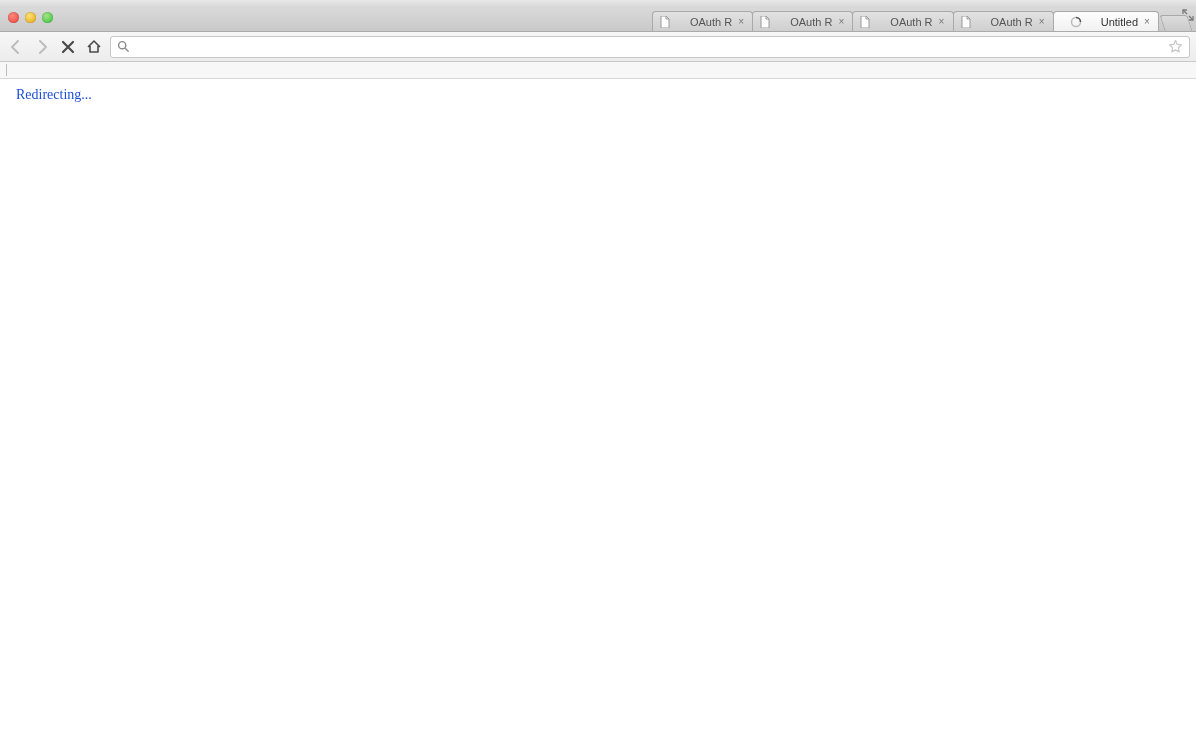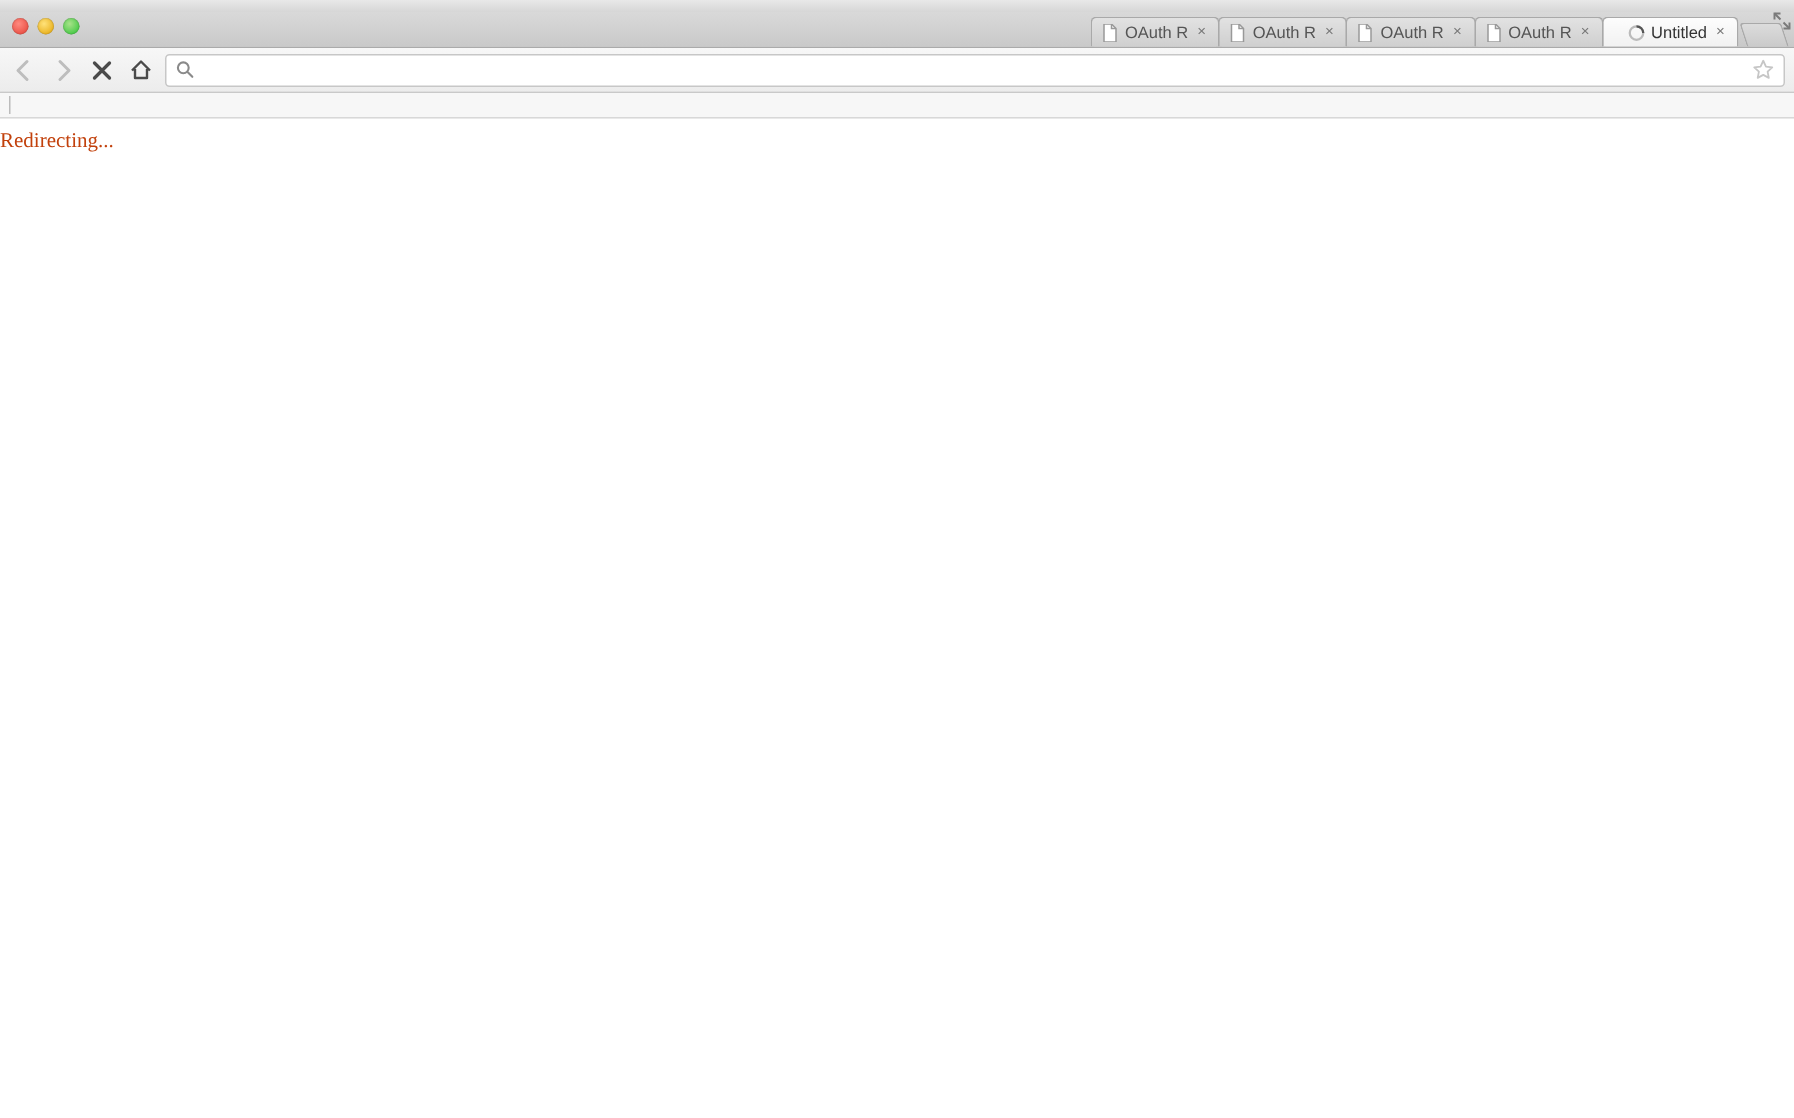--- a/index.html
+++ b/index.html
@@ -63,21 +63,21 @@
     .tab.active {
       background: linear-gradient(#fdfdfd, #f1f1f1);
       color: #333;
       z-index: 2;
       padding-left: 16px;
     }
     .tab .favicon {
       width: 12px; height: 12px; margin-right: 4px;
       display: inline-flex; align-items: center; justify-content: center;
     }
-    .tab .label { flex: 1; white-space: nowrap; overflow: hidden; text-overflow: clip; }
+    .tab .label { flex: 1; white-space: nowrap; overflow: hidden; text-overflow: clip; margin-left: 15px; }
     .tab .close {
       width: 10px; height: 10px; margin-left: 4px;
       display: inline-flex; align-items: center; justify-content: center;
       color: #777; font-size: 10px; line-height: 10px;
     }
     .new-tab-stub {
       width: 28px; height: 16px;
       background: linear-gradient(#dcdcdc, #cacaca);
       border: 1px solid #a9a9a9;
       border-bottom: none;
@@ -135,23 +135,23 @@
       border-bottom: 1px solid #d8d8d8;
       display: flex; align-items: center;
       padding-left: 4px;
     }
     .bm-divider {
       width: 1px; height: 12px; background: #bcbcbc; margin-left: 2px;
     }
 
     
     .page {
-      padding: 8px 0;
+      padding: 8px 16px;
       font-size: 14px;
-      color: #c2410c;
+      color: #1d4ed8;
       font-family: "Times New Roman", serif;
     }
   </style>
 </head>
 <body>
 
 <div class="title-bar"></div>
 
 <div class="tab-strip">
   <div class="traffic-lights">

